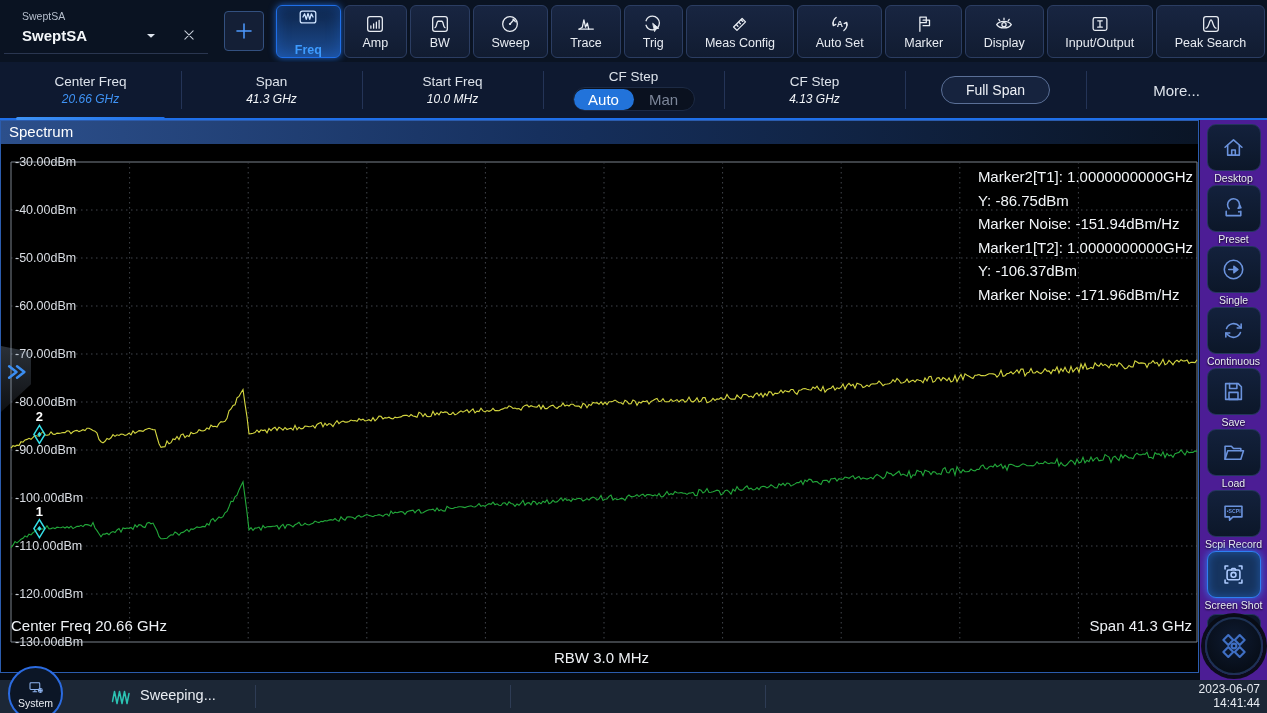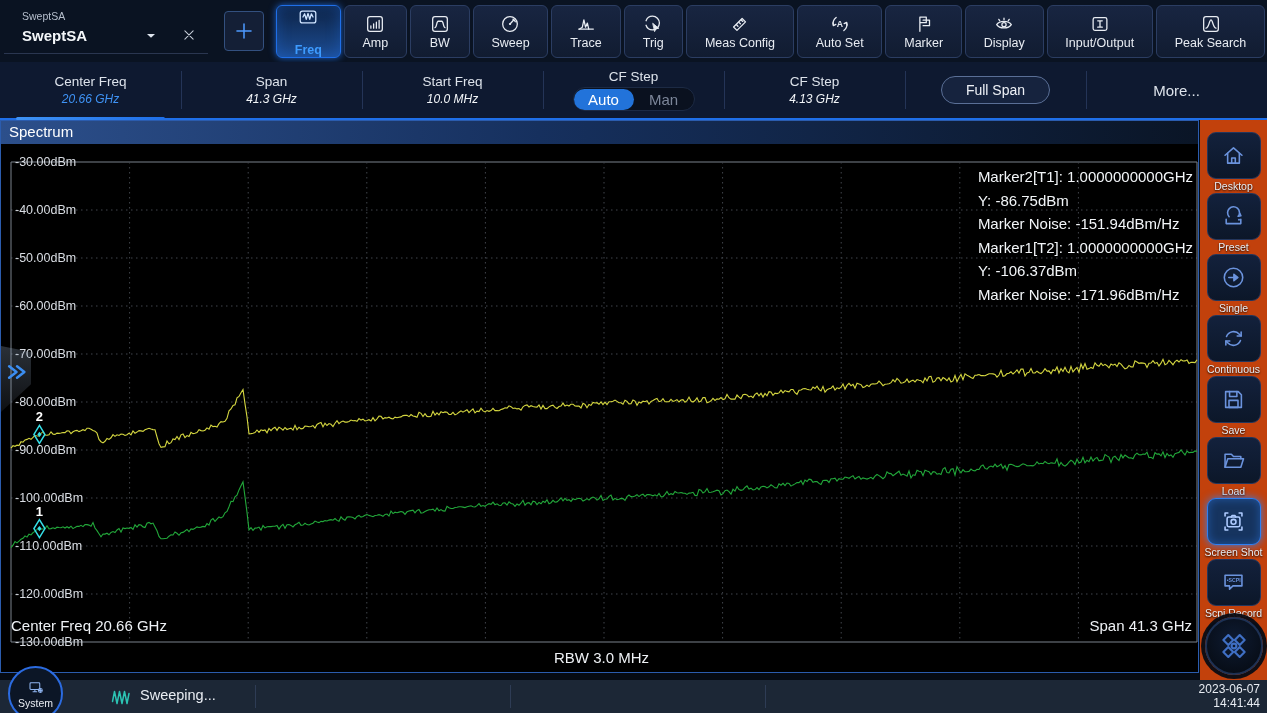--- a/index.html
+++ b/index.html
@@ -43,21 +43,21 @@
   #plot { position:absolute; left:0; top:23px; width:1197px; height:528px; display:block; }
   #readout { position:absolute; right:5px; top:44px; text-align:left; font-size:15px; line-height:23.5px; color:#f2f5f8; }
   #flyout { position:absolute; left:0; top:225px; width:30px; height:66px; background:linear-gradient(180deg,rgba(140,160,185,.30),rgba(140,160,185,.10)); clip-path:polygon(0 0,100% 9%,100% 58%,0 100%); cursor:pointer; }
   #flyout svg { position:absolute; left:5px; top:16px; width:21px; height:20px; color:#3b8df0; }
   #plotfooter { position:absolute; left:10px; right:6px; bottom:6px; display:flex; font-size:15px; color:#eef1f5; }
   #plotfooter span { flex:1; }
   #plotfooter .c { text-align:center;margin-top:32px; }
   #plotfooter .r { text-align:right; }
 
   
-  #sidebar { position:absolute; left:1200px; top:120px; width:67px; height:560px; background:#c2410c; display:flex; flex-direction:column; align-items:center; padding-top:12px; }
+  #sidebar { position:absolute; left:1200px; top:120px; width:67px; height:560px; background:#4c1d95; display:flex; flex-direction:column; align-items:center; padding-top:4px; }
   .sitem { position:relative; width:62px; height:61px; display:flex; justify-content:center; cursor:pointer; }
   .sbox { width:54px; height:47px; background:linear-gradient(180deg,#13213c,#0c1729); border:1px solid #24365c; border-radius:9px; display:flex; align-items:center; justify-content:center; color:#6b93dd; }
   .sbox svg { width:27px; height:27px; }
   .slabel { position:absolute; left:50%; transform:translateX(-50%); bottom:1px; font-size:10.5px; color:#e8ecf2; white-space:nowrap; text-shadow:0 1px 2px #000; }
   .sitem.active .sbox { border-color:#2e7ff2; background:#16345f; color:#aecbff; box-shadow:0 0 9px rgba(46,127,242,.95), inset 0 0 10px rgba(46,127,242,.45); }
   .sitem-partial { width:54px; height:18px; border:1px solid #24365c; border-bottom:none; border-radius:9px 9px 0 0; background:#0c1729; margin-top:2px; }
   #clover { position:absolute; left:1205px; top:617px; width:58px; height:58px; border-radius:50%; background:radial-gradient(circle at 50% 38%,#0e1b32,#05090f); border:2px solid #1d3154; box-shadow:0 0 0 4px rgba(8,12,20,.95); display:flex; align-items:center; justify-content:center; color:#3f6fc4; cursor:pointer; }
   #clover svg { width:36px; height:36px; }
 
   
@@ -385,43 +385,43 @@
         <div class="sbox">
           <span style="width:27px;height:27px;display:block">
             <svg viewBox="0 0 24 24" fill="none" stroke="currentColor" stroke-width="1.4" stroke-linecap="round" stroke-linejoin="round" style="width:100%;height:100%;display:block">
               <path d="M4.5 18V6.5h5.6l1.9 2h6.5v2"></path>
               <path d="M4.5 18l2.4-7.5h14L18.5 18h-14z"></path>
             </svg>
           </span>
         </div>
         <div class="slabel">Load</div>
       </div>
+      <div class="sitem">
+        <div class="sbox">
+          <span style="width:27px;height:27px;display:block">
+            <svg viewBox="0 0 24 24" fill="none" stroke="currentColor" stroke-width="1.4" stroke-linecap="round" stroke-linejoin="round" style="width:100%;height:100%;display:block">
+              <path d="M4.5 5.5h15V15h-8l-3 3v-3h-4V5.5z"></path>
+              <text x="12.2" y="11.8" font-size="4.6" text-anchor="middle" fill="currentColor" stroke="none" font-weight="bold">•SCPI</text>
+            </svg>
+          </span>
+        </div>
+        <div class="slabel">Scpi Record</div>
+      </div>
       <div class="sitem active">
         <div class="sbox">
           <span style="width:27px;height:27px;display:block">
             <svg viewBox="0 0 24 24" fill="none" stroke="currentColor" stroke-width="1.4" stroke-linecap="round" stroke-linejoin="round" style="width:100%;height:100%;display:block">
               <path d="M4.5 7V4.5H7M17 4.5h2.5V7M19.5 17v2.5H17M7 19.5H4.5V17"></path>
               <rect x="6.3" y="8" width="11.4" height="8.6" rx="1.5"></rect>
               <circle cx="12" cy="12.3" r="2.2"></circle>
               <path d="M10 8l.8-1.4h2.4L14 8"></path>
             </svg>
           </span>
         </div>
         <div class="slabel">Screen Shot</div>
-      </div>
-      <div class="sitem">
-        <div class="sbox">
-          <span style="width:27px;height:27px;display:block">
-            <svg viewBox="0 0 24 24" fill="none" stroke="currentColor" stroke-width="1.4" stroke-linecap="round" stroke-linejoin="round" style="width:100%;height:100%;display:block">
-              <path d="M4.5 5.5h15V15h-8l-3 3v-3h-4V5.5z"></path>
-              <text x="12.2" y="11.8" font-size="4.6" text-anchor="middle" fill="currentColor" stroke="none" font-weight="bold">•SCPI</text>
-            </svg>
-          </span>
-        </div>
-        <div class="slabel">Scpi Record</div>
       </div>
       <div class="sitem-partial"></div>
     </aside>
   <div id="clover">
       <span style="width: 36px; height: 36px; display: block;">
         <svg viewBox="0 0 24 24" fill="none" stroke="currentColor" stroke-width="1.4" stroke-linecap="round" stroke-linejoin="round" style="width:100%;height:100%;display:block">
           <path d="M8.2 4.7l3.3 3.3-3.3 3.3-3.3-3.3z"></path>
           <path d="M15.8 4.7l3.3 3.3-3.3 3.3-3.3-3.3z"></path>
           <path d="M8.2 12.7l3.3 3.3-3.3 3.3-3.3-3.3z"></path>
           <path d="M15.8 12.7l3.3 3.3-3.3 3.3-3.3-3.3z"></path>

